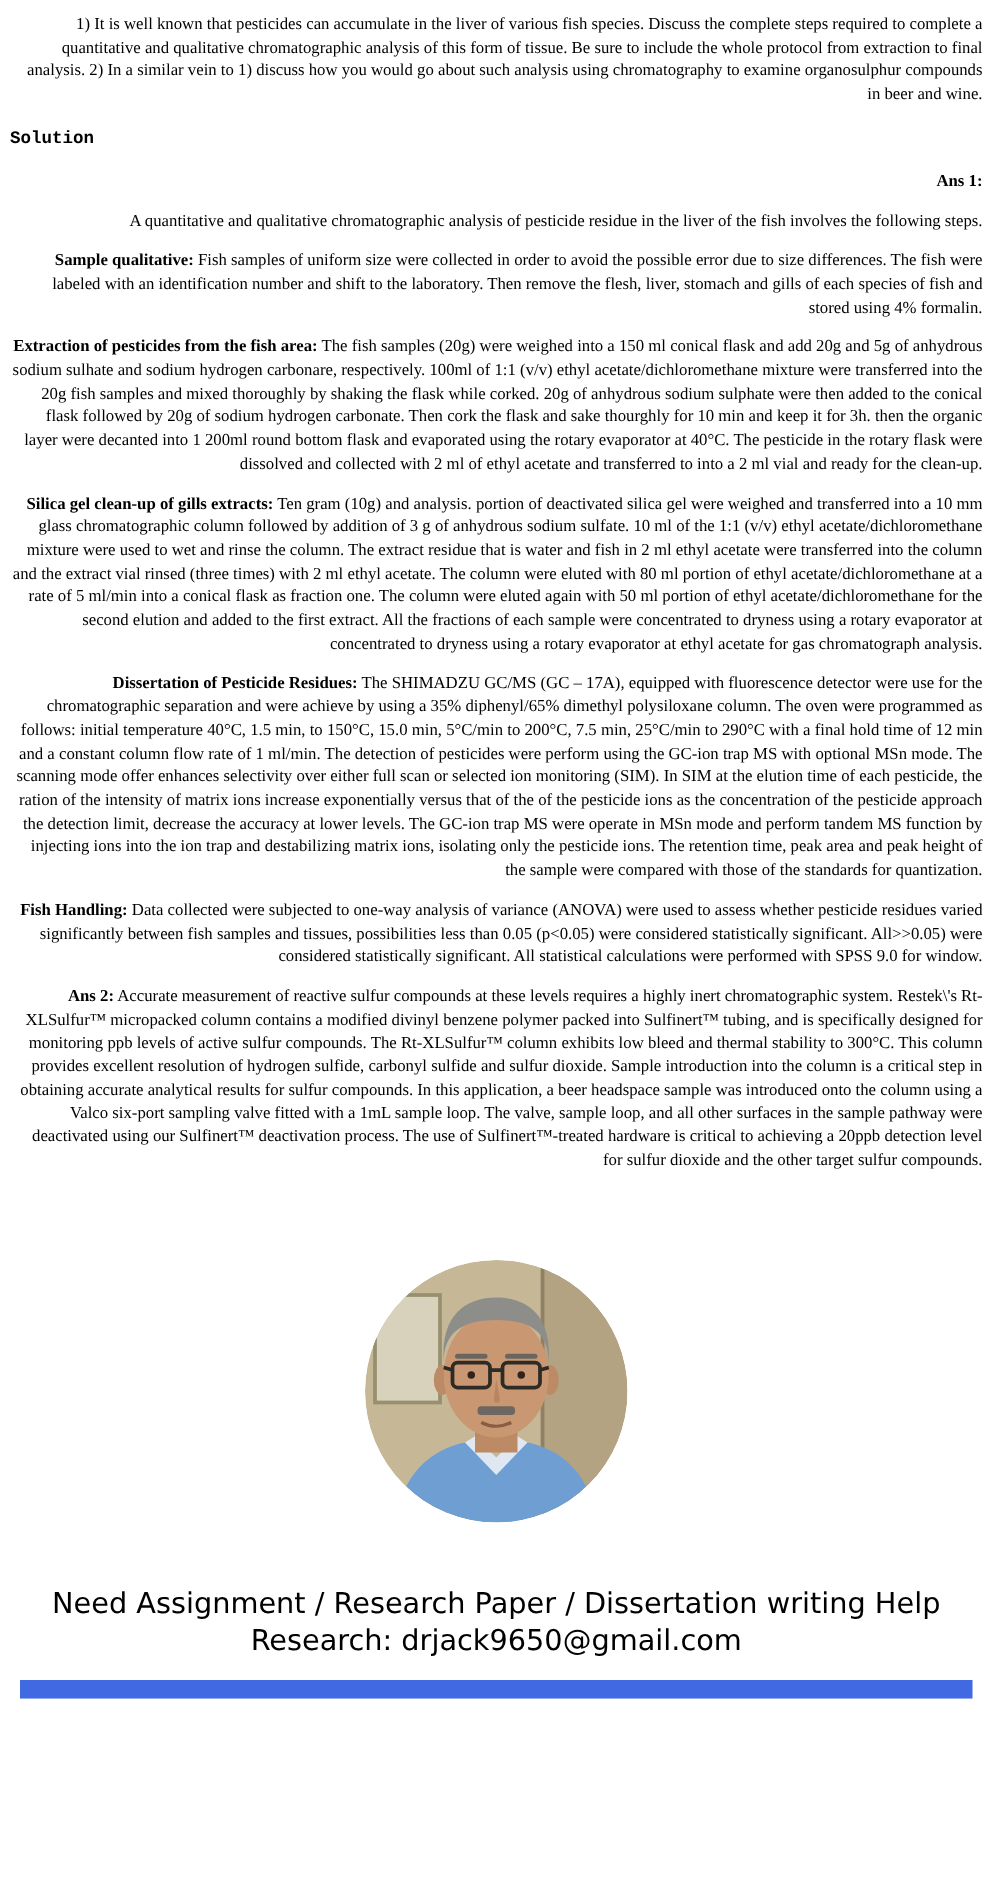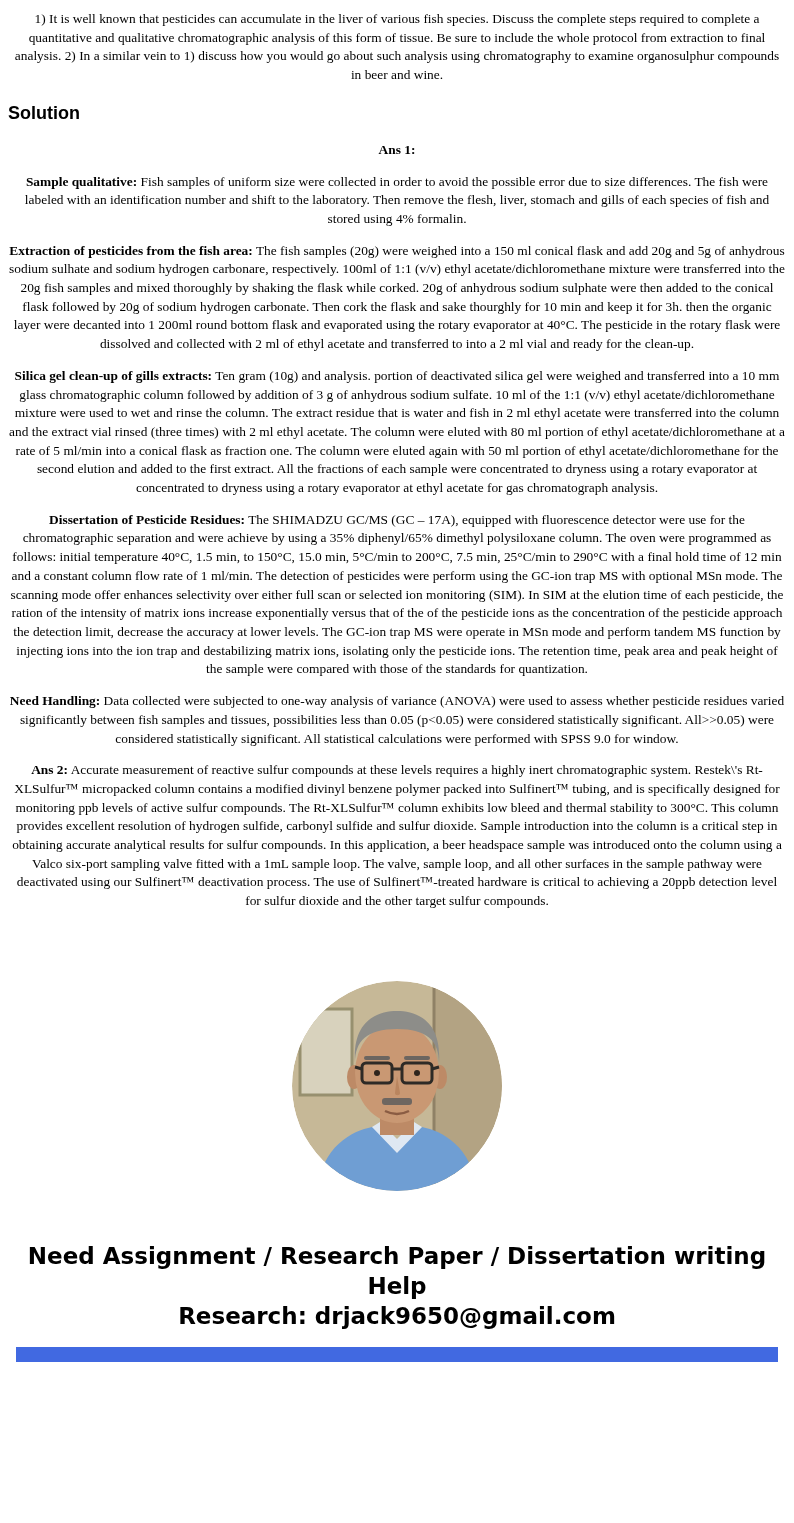--- a/index.html
+++ b/index.html
@@ -1,42 +1,46 @@
 <!DOCTYPE html>
 <html><head>
 <meta charset="utf-8">
 <style>
   html, body { margin: 0; padding: 0; background: #ffffff; }
   body { width: 794px; font-family: "Liberation Serif", serif; color: #000; }
   .page { padding: 10px 8px 0 8px; }
-  .para { font-size: 13.4px; line-height: 18.7px; margin: 0 0 13px 0; text-align: center; }
+  .para { font-size: 13.4px; line-height: 18.7px; margin: 0 0 13px 0; text-align: right; }
   .para b { font-weight: bold; }
-  .heading { font-family: Liberation Sans, sans-serif; font-size: 18px; font-weight: bold;
+  .heading { font-family: Liberation Mono, monospace; font-size: 14px; font-weight: bold;
              margin: 18px 0 17px 0; }
   .avatar-wrap { margin-top: 70px; display: flex; justify-content: center; }
   .avatar { width: 210px; height: 210px; border-radius: 50%; overflow: hidden; }
   .footer { margin-top: 50px; text-align: center; font-family: "DejaVu Sans", sans-serif;
-            font-weight: bold; font-size: 23px; line-height: 30px; color: #000; }
+            font-weight: normal; font-size: 23px; line-height: 30px; color: #000; }
   .footer .footer-line { width: 740px; margin: 0 auto; }
   .bottom-bar { margin: 16px 8px 0 8px; height: 15px; background: #4169e1; }
 </style>
 </head>
 <body>
 
 <div class="page">
 
   <p class="para">1) It is well known that pesticides can accumulate in the liver of various fish species. Discuss the complete steps required to complete a quantitative and qualitative chromatographic analysis of this form of tissue. Be sure to include the whole protocol from extraction to final analysis. 2) In a similar vein to 1) discuss how you would go about such analysis using chromatography to examine organosulphur compounds in beer and wine.</p>
 
   <h2 class="heading">Solution</h2>
 
   <p class="para">
     <b>Ans 1:</b>
     <span></span>
   </p>
 
+  <p class="para">
+    <b></b>
+    <span>A quantitative and qualitative chromatographic analysis of pesticide residue in the liver of the fish involves the following steps.</span>
+  </p>
 
   <p class="para">
     <b>Sample qualitative:</b>
     <span>Fish samples of uniform size were collected in order to avoid the possible error due to size differences. The fish were labeled with an identification number and shift to the laboratory. Then remove the flesh, liver, stomach and gills of each species of fish and stored using 4% formalin.</span>
   </p>
 
   <p class="para">
     <b>Extraction of pesticides from the fish area:</b>
     <span>The fish samples (20g) were weighed into a 150 ml conical flask and add 20g and 5g of anhydrous sodium sulhate and sodium hydrogen carbonare, respectively. 100ml of 1:1 (v/v) ethyl acetate/dichloromethane mixture were transferred into the 20g fish samples and mixed thoroughly by shaking the flask while corked. 20g of anhydrous sodium sulphate were then added to the conical flask followed by 20g of sodium hydrogen carbonate. Then cork the flask and sake thourghly for 10 min and keep it for 3h. then the organic layer were decanted into 1 200ml round bottom flask and evaporated using the rotary evaporator at 40°C. The pesticide in the rotary flask were dissolved and collected with 2 ml of ethyl acetate and transferred to into a 2 ml vial and ready for the clean-up.</span>
   </p>
@@ -45,21 +49,21 @@
     <b>Silica gel clean-up of gills extracts:</b>
     <span>Ten gram (10g) and analysis. portion of deactivated silica gel were weighed and transferred into a 10 mm glass chromatographic column followed by addition of 3 g of anhydrous sodium sulfate. 10 ml of the 1:1 (v/v) ethyl acetate/dichloromethane mixture were used to wet and rinse the column. The extract residue that is water and fish in 2 ml ethyl acetate were transferred into the column and the extract vial rinsed (three times) with 2 ml ethyl acetate. The column were eluted with 80 ml portion of ethyl acetate/dichloromethane at a rate of 5 ml/min into a conical flask as fraction one. The column were eluted again with 50 ml portion of ethyl acetate/dichloromethane for the second elution and added to the first extract. All the fractions of each sample were concentrated to dryness using a rotary evaporator at concentrated to dryness using a rotary evaporator at ethyl acetate for gas chromatograph analysis.</span>
   </p>
 
   <p class="para">
     <b>Dissertation of Pesticide Residues:</b>
     <span>The SHIMADZU GC/MS (GC – 17A), equipped with fluorescence detector were use for the chromatographic separation and were achieve by using a 35% diphenyl/65% dimethyl polysiloxane column. The oven were programmed as follows: initial temperature 40°C, 1.5 min, to 150°C, 15.0 min, 5°C/min to 200°C, 7.5 min, 25°C/min to 290°C with a final hold time of 12 min and a constant column flow rate of 1 ml/min. The detection of pesticides were perform using the GC-ion trap MS with optional MSn mode. The scanning mode offer enhances selectivity over either full scan or selected ion monitoring (SIM). In SIM at the elution time of each pesticide, the ration of the intensity of matrix ions increase exponentially versus that of the of the pesticide ions as the concentration of the pesticide approach the detection limit, decrease the accuracy at lower levels. The GC-ion trap MS were operate in MSn mode and perform tandem MS function by injecting ions into the ion trap and destabilizing matrix ions, isolating only the pesticide ions. The retention time, peak area and peak height of the sample were compared with those of the standards for quantization.</span>
   </p>
 
   <p class="para">
-    <b>Need Handling:</b>
+    <b>Fish Handling:</b>
     <span>Data collected were subjected to one-way analysis of variance (ANOVA) were used to assess whether pesticide residues varied significantly between fish samples and tissues, possibilities less than 0.05 (p&lt;0.05) were considered statistically significant. All&gt;&gt;0.05) were considered statistically significant. All statistical calculations were performed with SPSS 9.0 for window.</span>
   </p>
 
   <p class="para">
     <b>Ans 2:</b>
     <span>Accurate measurement of reactive sulfur compounds at these levels requires a highly inert chromatographic system. Restek\'s Rt-XLSulfur™ micropacked column contains a modified divinyl benzene polymer packed into Sulfinert™ tubing, and is specifically designed for monitoring ppb levels of active sulfur compounds. The Rt-XLSulfur™ column exhibits low bleed and thermal stability to 300°C. This column provides excellent resolution of hydrogen sulfide, carbonyl sulfide and sulfur dioxide. Sample introduction into the column is a critical step in obtaining accurate analytical results for sulfur compounds. In this application, a beer headspace sample was introduced onto the column using a Valco six-port sampling valve fitted with a 1mL sample loop. The valve, sample loop, and all other surfaces in the sample pathway were deactivated using our Sulfinert™ deactivation process. The use of Sulfinert™-treated hardware is critical to achieving a 20ppb detection level for sulfur dioxide and the other target sulfur compounds.</span>
   </p>
 
   <div class="avatar-wrap">
     <div class="avatar">

